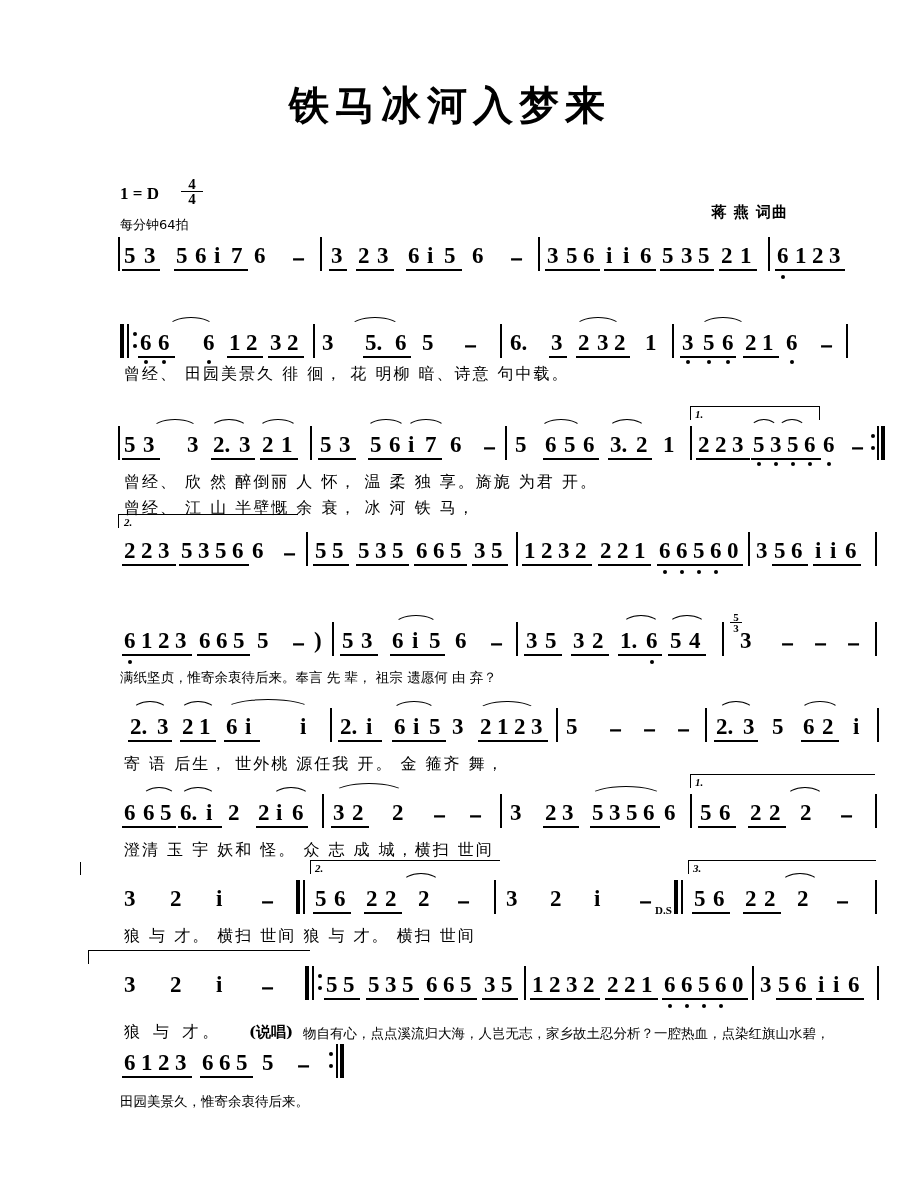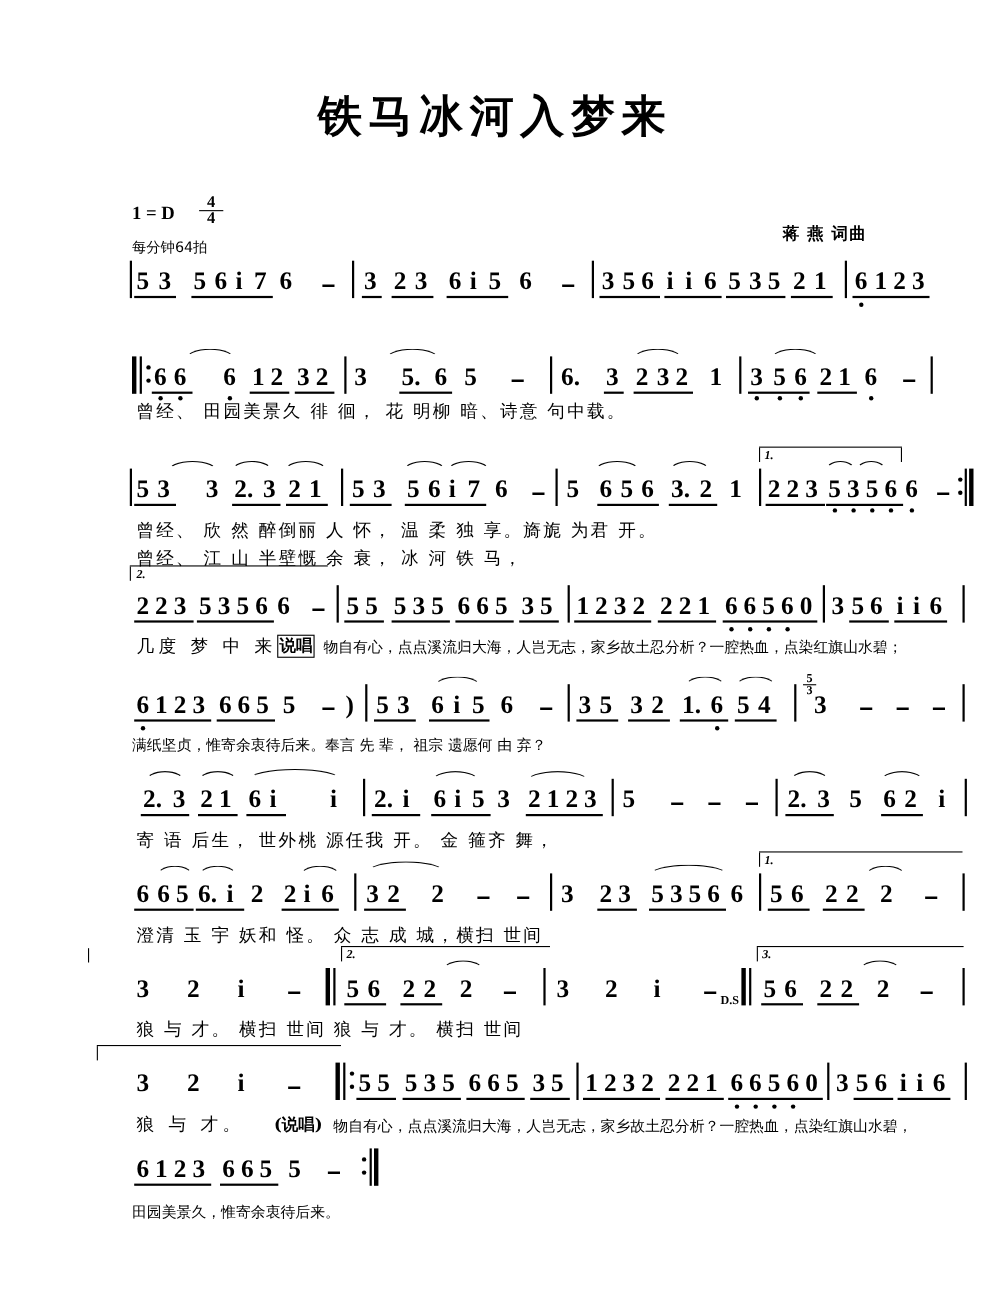--- a/index.html
+++ b/index.html
@@ -336,25 +336,20 @@
       <span class="n" style="left:756px;">3</span>
       <span class="n" style="left:774px;">5</span>
       <span class="n" style="left:791px;">6</span>
       <span class="beam" style="left:772px;top:26px;width:36px;"></span>
       <span class="n" style="left:815px;">i</span>
       <span class="n" style="left:830px;">i</span>
       <span class="n" style="left:845px;">6</span>
       <span class="beam" style="left:813px;top:26px;width:48px;"></span>
       <span class="bar" style="left:875px;top:-6px;height:34px;"></span>
     </div>
-    <div class="lyr" style="margin-top:6px;height:30px;">
-      <span class="t" style="left:124px;letter-spacing:4px;">几度  梦 中  来</span>
-      <span class="shuochang" style="left:252px;top:-1px;">说唱</span>
-      <span class="spoken" style="left:294px;top:2px;">物自有心，点点溪流归大海，人岂无志，家乡故土忍分析？一腔热血，点染红旗山水碧；</span>
-    </div>
   </div>
 
   <div class="sys" style="top:628px;">
     <div class="notes">
       <span class="n" style="left:124px;">6</span>
       <span class="rdot" style="left:128px;top:32px;"></span>
       <span class="n" style="left:141px;">1</span>
       <span class="n" style="left:158px;">2</span>
       <span class="n" style="left:175px;">3</span>
       <span class="beam" style="left:122px;top:26px;width:70px;"></span>
@@ -613,21 +608,21 @@
       <span class="n" style="left:760px;">3</span>
       <span class="n" style="left:778px;">5</span>
       <span class="n" style="left:795px;">6</span>
       <span class="beam" style="left:776px;top:26px;width:36px;"></span>
       <span class="n" style="left:818px;">i</span>
       <span class="n" style="left:833px;">i</span>
       <span class="n" style="left:848px;">6</span>
       <span class="beam" style="left:816px;top:26px;width:48px;"></span>
       <span class="bar" style="left:877px;top:-6px;height:34px;"></span>
     </div>
-    <div class="lyr" style="margin-top:6px;height:30px;">
+    <div class="lyr" style="margin-top:16px;height:30px;">
       <span class="t" style="left:124px;letter-spacing:4px;">狼 与  才。</span>
       <span class="shuochang nb" style="left:248px;top:1px;">(说唱)</span>
       <span class="spoken" style="left:303px;top:3px;">物自有心，点点溪流归大海，人岂无志，家乡故土忍分析？一腔热血，点染红旗山水碧，</span>
     </div>
   </div>
 
   <div class="sys" style="top:1050px;">
     <div class="notes">
       <span class="n" style="left:124px;">6</span>
       <span class="n" style="left:141px;">1</span>

